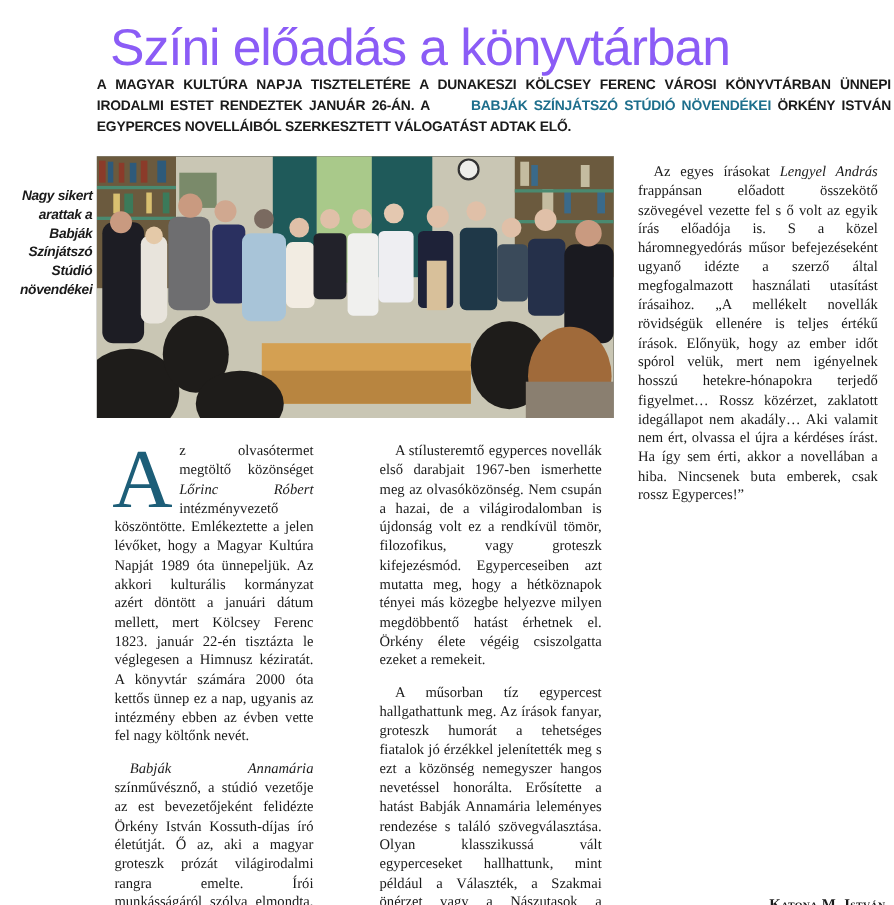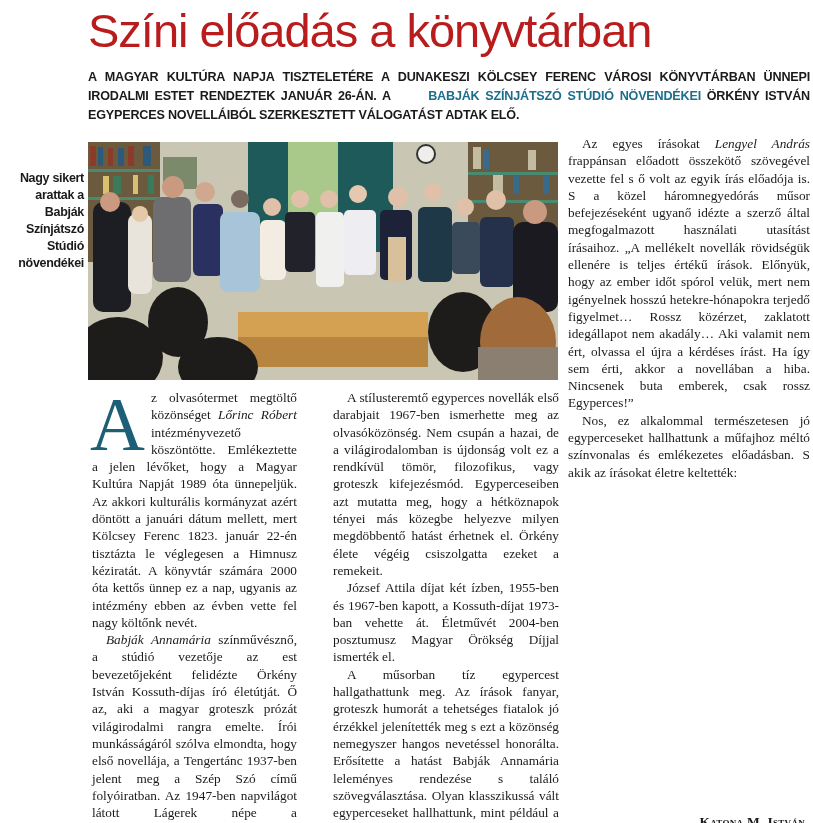--- a/index.html
+++ b/index.html
@@ -1,44 +1,45 @@
 <!DOCTYPE html>
 <html><head>
 <meta charset="utf-8">
 <style>
   html, body { margin: 0; padding: 0; background: #ffffff; }
   body { width: 813px; height: 823px; position: relative; overflow: hidden; color: #1a1a1a; }
   .title {
     position: absolute; left: 88px; top: 4px;
     font-family: "Liberation Sans", sans-serif; font-weight: 300;
-    font-size: 47px; letter-spacing: -1px; color: #b91c1c; line-height: 54px; margin: 0;
+    font-size: 47px; letter-spacing: -1px; color: #8b5cf6; line-height: 54px; margin: 12px;
     -webkit-text-stroke: 0px;
   }
   .lead {
     position: absolute; left: 88px; top: 68px; width: 722px;
     font-family: "Liberation Sans", sans-serif; font-weight: bold; font-size: 12.6px;
     line-height: 19px; text-transform: uppercase; letter-spacing: -0.2px; text-align: justify;
     font-stretch: condensed;
   }
   .lead .hl { color: #1d6e8c; padding-left: 32px; }
   .caption {
     position: absolute; left: 2px; top: 170px; width: 82px; text-align: right;
     font-family: "Liberation Sans", sans-serif; font-weight: bold; font-size: 12.5px; line-height: 17px;
     letter-spacing: -0.3px;
+    font-style: italic;
   }
   .photo {
     position: absolute; left: 88px; top: 142px; width: 470px; height: 238px; overflow: hidden;
     background: #3a3a2e;
   }
   .photo svg { display: block; }
   .col {
     position: absolute; font-family: "Liberation Serif", serif; font-size: 13.3px;
     line-height: 17.3px; text-align: justify; hyphens: manual;
   }
-  .col p { margin: 0; text-indent: 14px; }
+  .col p { margin: 12px; text-indent: 14px; }
   .col p.noindent { text-indent: 0; }
   .col1 { left: 92px; top: 389px; width: 205px; }
   .col2 { left: 333px; top: 389px; width: 226px; }
   .col3 { left: 568px; top: 135px; width: 242px; }
   .dropcap {
     float: left; font-family: "Liberation Serif", serif; font-size: 76px; line-height: 62px;
     color: #1d5e78; margin: 4px 6px 0 -2px; font-weight: normal;
   }
   em { font-style: italic; }
   .byline {
@@ -150,25 +151,23 @@
   </svg>
 </div>
 
 <div class="col col1">
   <p class="noindent"><span class="dropcap">A</span><span>z olvasótermet megtöltő közönséget </span><em>Lőrinc Róbert</em><span> intézményvezető köszöntötte. Emlékeztette a jelen lévőket, hogy a Magyar Kultúra Napját 1989 óta ünnepeljük. Az akkori kulturális kormányzat azért döntött a januári dátum mellett, mert Kölcsey Ferenc 1823. január 22-én tisztázta le véglegesen a Himnusz kéziratát. A könyvtár számára 2000 óta kettős ünnep ez a nap, ugyanis az intézmény ebben az évben vette fel nagy költőnk nevét.</span></p>
   <p><em>Babják Annamária</em><span> színművésznő, a stúdió vezetője az est bevezetőjeként felidézte Örkény István Kossuth-díjas író életútját. Ő az, aki a magyar groteszk prózát világirodalmi rangra emelte. Írói munkásságáról szólva elmondta, hogy első novellája, a Tengertánc 1937-ben jelent meg a Szép Szó című folyóiratban. Az 1947-ben napvilágot látott Lágerek népe a munkaszolgálatban és a hadifogságban eltöltött éveket dolgozta fel. A tilalom után első ízben 1963-ban jelenhetett meg a Macskajáték című kisregénye. Egy évvel később írta s 1967-ben nagy sikerrel mutatták be a Thália színházban a Tóték című drámáját, amit később több nyelvre is lefordítottak s ez meghozta számára a világsikert.</span></p>
 </div>
 
 <div class="col col2" style="top:389px;">
   <p>A stílusteremtő egyperces novellák első darabjait 1967-ben ismerhette meg az olvasóközönség. Nem csupán a hazai, de a világirodalomban is újdonság volt ez a rendkívül tömör, filozofikus, vagy groteszk kifejezésmód. Egyperceseiben azt mutatta meg, hogy a hétköznapok tényei más közegbe helyezve milyen megdöbbentő hatást érhetnek el. Örkény élete végéig csiszolgatta ezeket a remekeit.</p>
-  <p>József Attila díjat két ízben, 1955-ben és 1967-ben kapott, a Kossuth-díjat 1973-ban vehette át. Életművét 2004-ben posztumusz Magyar Örökség Díjjal ismerték el.</p>
   <p>A műsorban tíz egypercest hallgathattunk meg. Az írások fanyar, groteszk humorát a tehetséges fiatalok jó érzékkel jelenítették meg s ezt a közönség nemegyszer hangos nevetéssel honorálta. Erősítette a hatást Babják Annamária leleményes rendezése s találó szövegválasztása. Olyan klasszikussá vált egyperceseket hallhattunk, mint például a Választék, a Szakmai önérzet vagy a Nászutasok a légypapíron.</p>
 </div>
 
 <div class="col col3">
   <p><span>Az egyes írásokat </span><em>Lengyel András</em><span> frappánsan előadott összekötő szövegével vezette fel s ő volt az egyik írás előadója is. S a közel háromnegyedórás műsor befejezéseként ugyanő idézte a szerző által megfogalmazott használati utasítást írásaihoz. „A mellékelt novellák rövidségük ellenére is teljes értékű írások. Előnyük, hogy az ember időt spórol velük, mert nem igényelnek hosszú hetekre-hónapokra terjedő figyelmet… Rossz közérzet, zaklatott idegállapot nem akadály… Aki valamit nem ért, olvassa el újra a kérdéses írást. Ha így sem érti, akkor a novellában a hiba. Nincsenek buta emberek, csak rossz Egyperces!”</span></p>
-  <p>Nos, ez alkalommal természetesen jó egyperceseket hallhattunk a műfajhoz méltó színvonalas és emlékezetes előadásban. S akik az írásokat életre keltették:</p>
 </div>
 
 <div class="byline">
   <div>Katona M. István</div>
   <div>A szerző írásaihoz</div>
 </div>
 
 </body></html>

